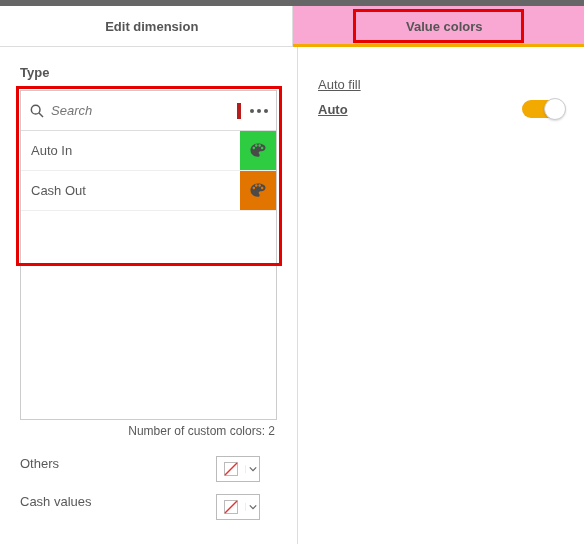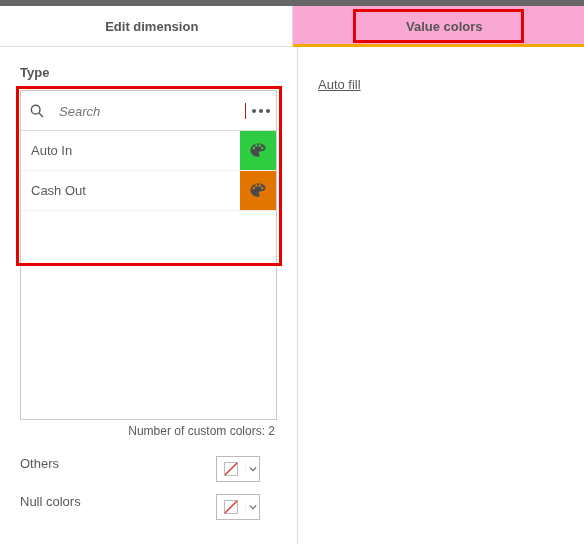--- a/index.html
+++ b/index.html
@@ -73,24 +73,24 @@
   }
   .search-row {
     display: flex;
     align-items: center;
     height: 40px;
     border-bottom: 1px solid #ddd;
   }
   .search-cell {
     flex: 1;
     display: flex;
-    align-items: flex-end;
+    align-items: center;
     padding: 0 8px;
-    border-right: 1px solid #b91c1c;
-    gap: 14px;
+    border-right: 4px solid #b91c1c;
+    gap: 6px;
   }
   .search-input {
     flex: 1;
     border: none;
     outline: none;
     font-style: italic;
     color: #999;
     font-size: 13px;
     background: transparent;
   }
@@ -284,36 +284,42 @@
           </div>
           <div class="caret">
             <svg width="8" height="8" viewBox="0 0 10 10">
                 <path d="M1 3l4 4 4-4" fill="none" stroke="#666" stroke-width="1.5"></path>
               </svg>
           </div>
         </div>
       </div>
 
       <div class="bottom-row">
-        <span>Null colors</span>
+        <span>Cash values</span>
         <div class="color-btn">
           <div class="swatch">
             <svg width="16" height="16" viewBox="0 0 16 16">
               <rect x="1.5" y="1.5" width="13" height="13" fill="none" stroke="#bbb"></rect>
               <line x1="2" y1="14" x2="14" y2="2" stroke="#d33" stroke-width="1.4"></line>
             </svg>
           </div>
           <div class="caret">
             <svg width="8" height="8" viewBox="0 0 10 10">
                 <path d="M1 3l4 4 4-4" fill="none" stroke="#666" stroke-width="1.5"></path>
               </svg>
           </div>
         </div>
       </div>
     </div>
   </div>
 
   <div class="col-right">
     <div class="auto-section">
       <div class="auto-label">Auto fill</div>
+      <div class="auto-row">
+        <span class="auto-text">Auto</span>
+        <div class="toggle">
+          <div class="knob"></div>
+        </div>
+      </div>
     </div>
   </div>
 </div>
 
 </body></html>

